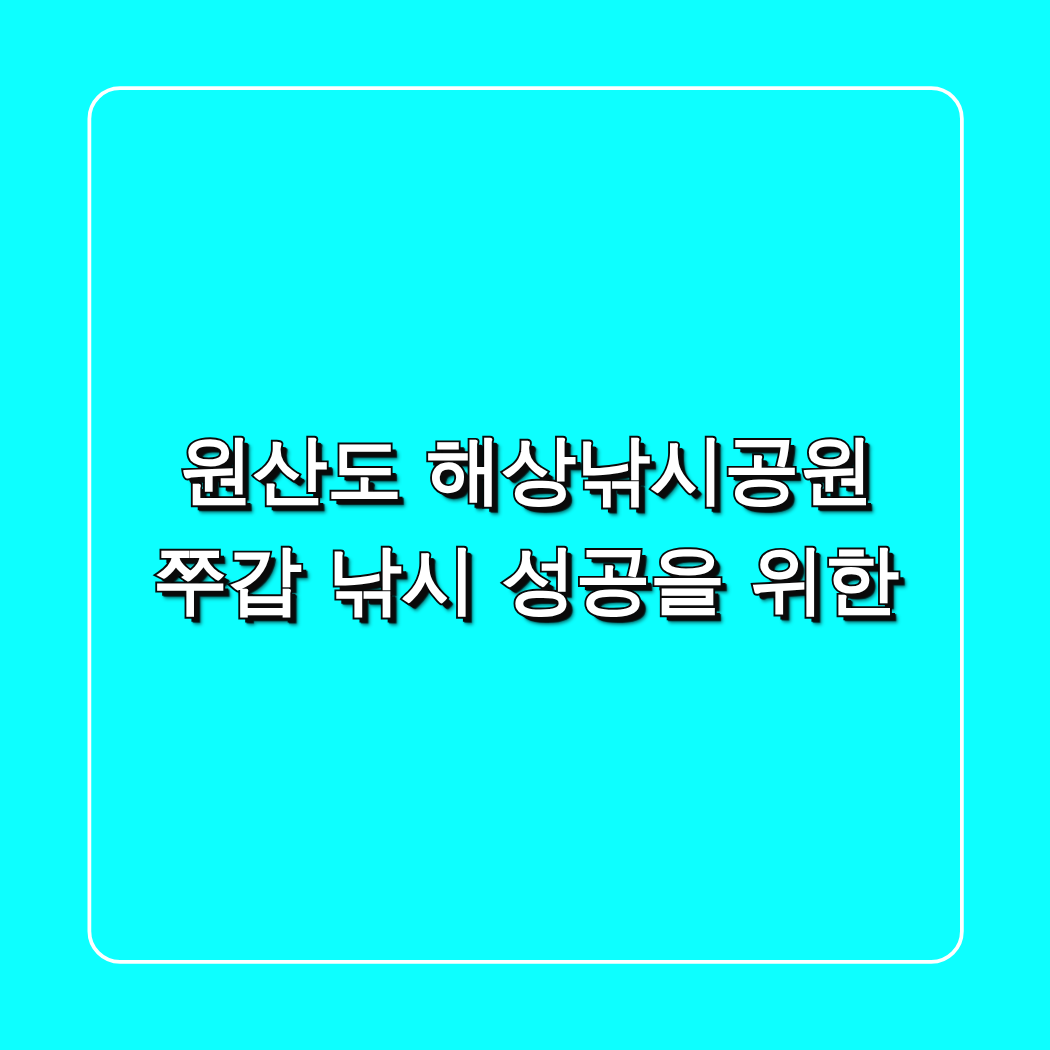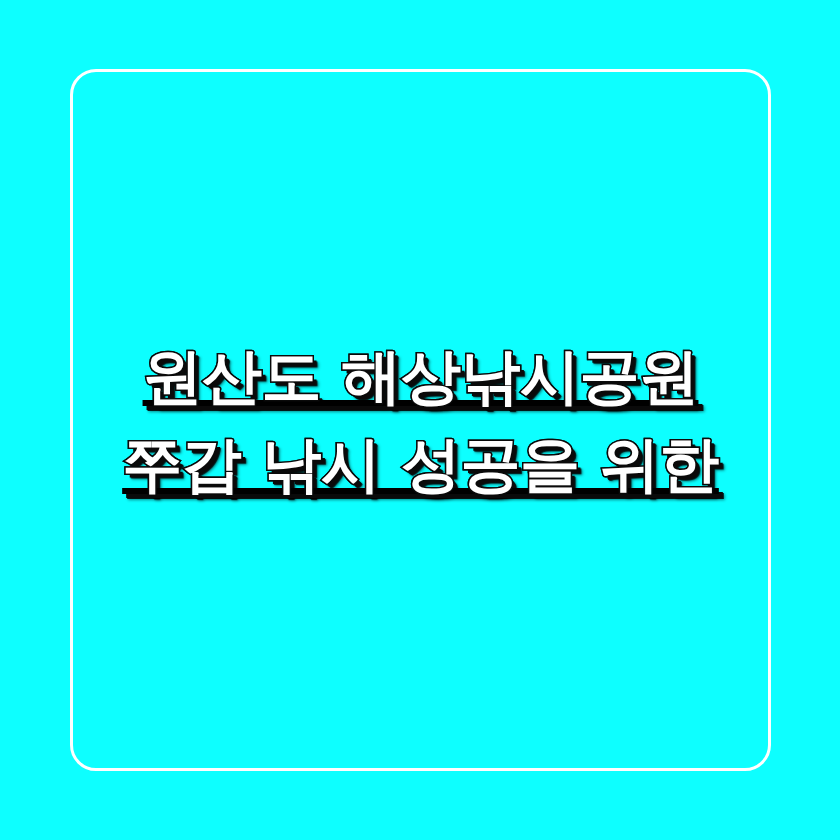--- a/index.html
+++ b/index.html
@@ -44,21 +44,20 @@
     left: 70px;
     top: 69px;
     width: 701px;
     height: 702px;
     display: flex;
     flex-direction: column;
     align-items: center;
     justify-content: center;
     box-sizing: border-box;
     padding: 0 8px;
-    text-decoration: underline;
   }
 
   .headline {
     margin: 0;
     text-align: center;
     font-family: "DejaVu Sans", "Liberation Sans", sans-serif;
     font-weight: 700;
     font-size: 60px;
     line-height: 72px;
     letter-spacing: -0.5px;

